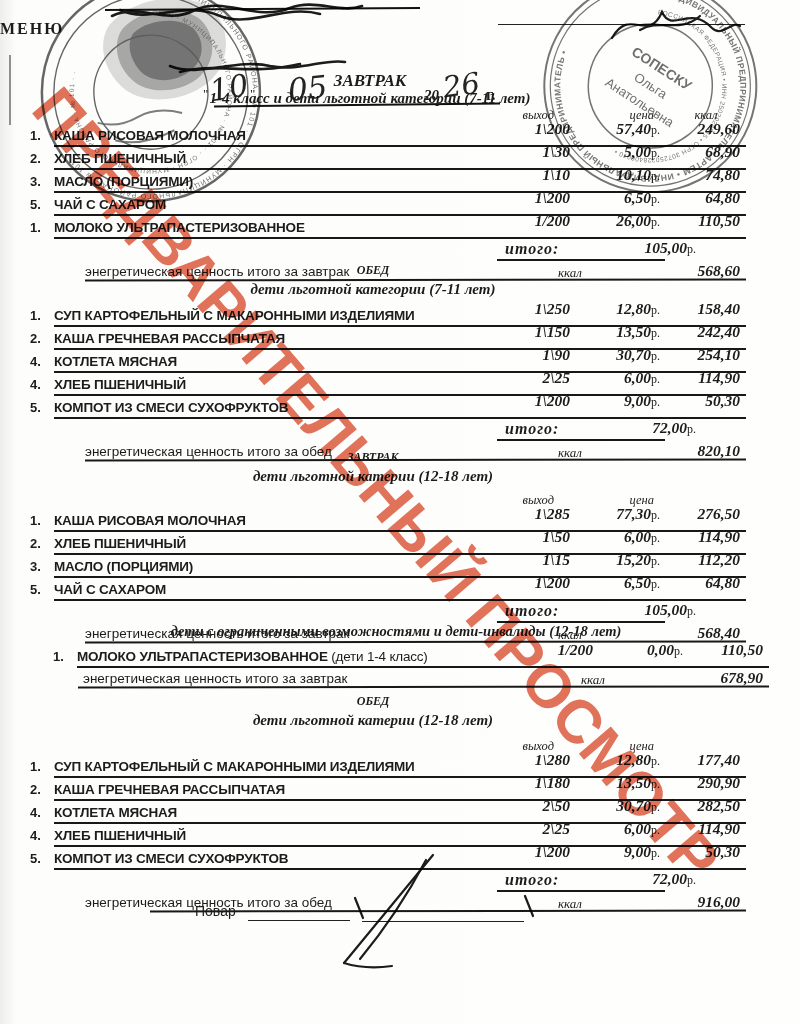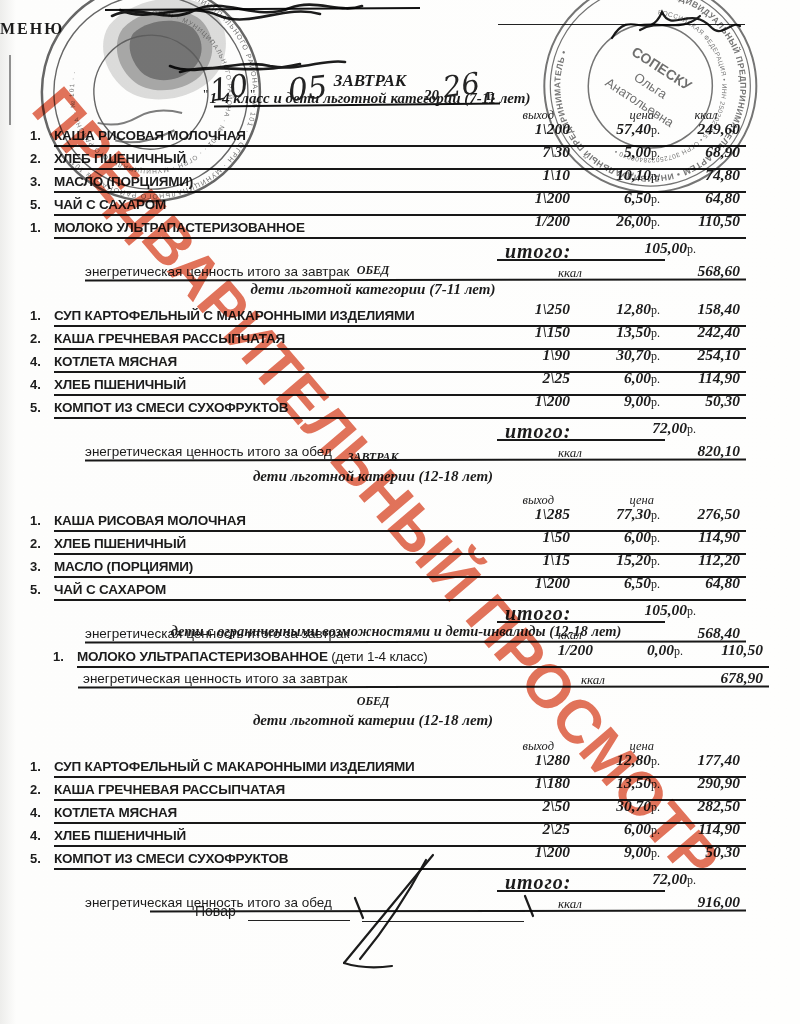--- a/index.html
+++ b/index.html
@@ -42,21 +42,21 @@
   .row .num{position:absolute;left:-24px;bottom:2px;font-weight:bold;font-size:13px;}
   .row .name{flex:1;font-weight:bold;font-size:13.5px;letter-spacing:-.2px;padding-bottom:2px;white-space:nowrap;}
   .row .name .note{font-weight:normal;}
   .row .portion,.row .price,.row .kcal{font-family:"Liberation Serif",serif;
       font-weight:bold;font-style:italic;font-size:15.5px;padding-bottom:7px;white-space:nowrap;}
   .row .portion{width:116px;text-align:right;}
   .row .price{width:90px;text-align:right;}
   .row .kcal{width:80px;text-align:right;padding-right:6px;}
   .rub{font-family:"Liberation Serif",serif;font-weight:normal;font-size:12px;font-style:normal;}
   .totals{position:relative;height:20px;font-family:"Liberation Serif",serif;}
-  .totals .t-label{position:absolute;left:475px;top:1px;font-weight:bold;font-style:italic;font-size:20px;letter-spacing:1px;}
+  .totals .t-label{position:absolute;left:475px;top:1px;font-weight:bold;font-style:italic;font-size:16px;letter-spacing:1px;}
   .totals .t-value{position:absolute;left:540px;top:0;width:126px;text-align:right;
       font-weight:bold;font-style:italic;font-size:15.5px;}
   .shortline{margin-left:467px;width:168px;border-top:2px solid #181818;}
   .energy{position:relative;height:17px;margin-top:1px;}
   .energy .e-label{position:absolute;left:55px;top:2px;font-size:13.5px;}
   .energy .e-kkal{position:absolute;left:495px;top:3px;width:90px;text-align:center;
       font-family:"Liberation Serif",serif;font-style:italic;font-size:13px;}
   .energy .e-value{position:absolute;right:6px;top:0;font-family:"Liberation Serif",serif;
       font-weight:bold;font-style:italic;font-size:15.5px;}
   .longline{margin-left:55px;width:661px;border-top:2px solid #181818;transform:rotate(-.1deg);}
@@ -107,21 +107,21 @@
     <div class="row">
       <span class="num">1.</span>
       <span class="name">КАША РИСОВАЯ МОЛОЧНАЯ</span>
       <span class="portion">1\200</span>
       <span class="price"><span>57,40</span><span class="rub">р.</span></span>
       <span class="kcal">249,60</span>
     </div>
     <div class="row">
       <span class="num">2.</span>
       <span class="name">ХЛЕБ ПШЕНИЧНЫЙ</span>
-      <span class="portion">7\30</span>
+      <span class="portion">1\30</span>
       <span class="price"><span>5,00</span><span class="rub">р.</span></span>
       <span class="kcal">68,90</span>
     </div>
     <div class="row">
       <span class="num">3.</span>
       <span class="name">МАСЛО (ПОРЦИЯМИ)</span>
       <span class="portion">1\10</span>
       <span class="price"><span>10,10</span><span class="rub">р.</span></span>
       <span class="kcal">74,80</span>
     </div>

